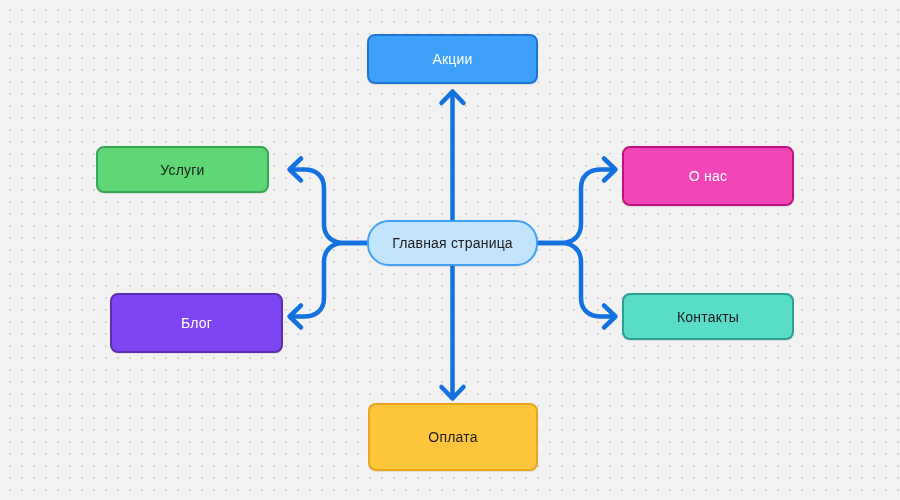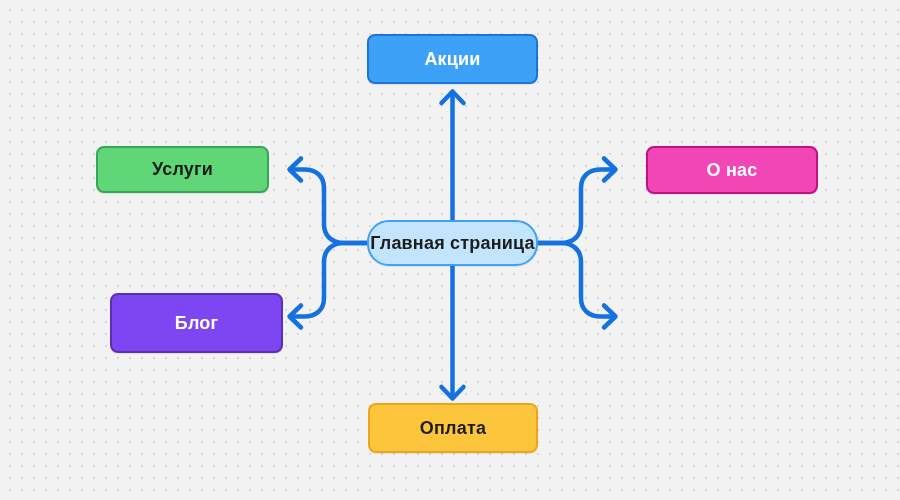--- a/index.html
+++ b/index.html
@@ -29,22 +29,22 @@
     box-sizing: border-box;
     border: 2.5px solid;
     border-radius: 8px;
     display: flex;
     align-items: center;
     justify-content: center;
     box-shadow: 0 1px 1px rgba(0,0,0,0.08);
     cursor: pointer;
   }
   .node-label {
-    font-size: 18px;
-    font-weight: 700;
+    font-size: 14px;
+    font-weight: 400;
     letter-spacing: 0.2px;
     white-space: nowrap;
   }
 </style>
 </head>
 <body>
 
 <div class="canvas" style="background-color: rgb(242, 242, 243);">
 
   <svg class="edges-svg" viewBox="0 0 900 500">
@@ -71,30 +71,33 @@
   </svg>
 
   <div class="node" style="left: 367px; top: 34px; width: 171px; height: 50px; background-color: rgb(62, 161, 248); border-color: rgb(29, 115, 216); color: rgb(255, 255, 255);">
     <span class="node-label">Акции</span>
   </div>
 
   <div class="node" style="left: 96px; top: 146px; width: 173px; height: 47px; background-color: rgb(95, 215, 118); border-color: rgb(56, 164, 85); color: rgb(28, 28, 28);">
     <span class="node-label">Услуги</span>
   </div>
 
-  <div class="node" style="left: 622px; top: 146px; width: 172px; height: 48px; background-color: rgb(243, 70, 182); border-color: rgb(190, 18, 128); color: rgb(255, 255, 255); margin-left: 24px;">
+  <div class="node" style="left: 622px; top: 146px; width: 172px; height: 60px; background-color: rgb(243, 70, 182); border-color: rgb(190, 18, 128); color: rgb(255, 255, 255);">
     <span class="node-label">О нас</span>
   </div>
 
   <div class="node" style="left: 367px; top: 220px; width: 171px; height: 46px; background-color: rgb(194, 228, 253); border-color: rgb(63, 161, 247); color: rgb(28, 28, 28); border-radius: 22px;">
     <span class="node-label">Главная страница</span>
   </div>
 
   <div class="node" style="left: 110px; top: 293px; width: 173px; height: 60px; background-color: rgb(126, 70, 242); border-color: rgb(92, 46, 176); color: rgb(255, 255, 255);">
     <span class="node-label">Блог</span>
   </div>
 
+  <div class="node" style="left: 622px; top: 293px; width: 172px; height: 47px; background-color: rgb(89, 220, 200); border-color: rgb(47, 159, 148); color: rgb(28, 28, 28);">
+    <span class="node-label">Контакты</span>
+  </div>
 
-  <div class="node" style="left: 368px; top: 403px; width: 170px; height: 50px; background-color: rgb(252, 197, 59); border-color: rgb(235, 165, 27); color: rgb(28, 28, 28);">
+  <div class="node" style="left: 368px; top: 403px; width: 170px; height: 68px; background-color: rgb(252, 197, 59); border-color: rgb(235, 165, 27); color: rgb(28, 28, 28);">
     <span class="node-label">Оплата</span>
   </div>
 
 </div>
 
 </body></html>

